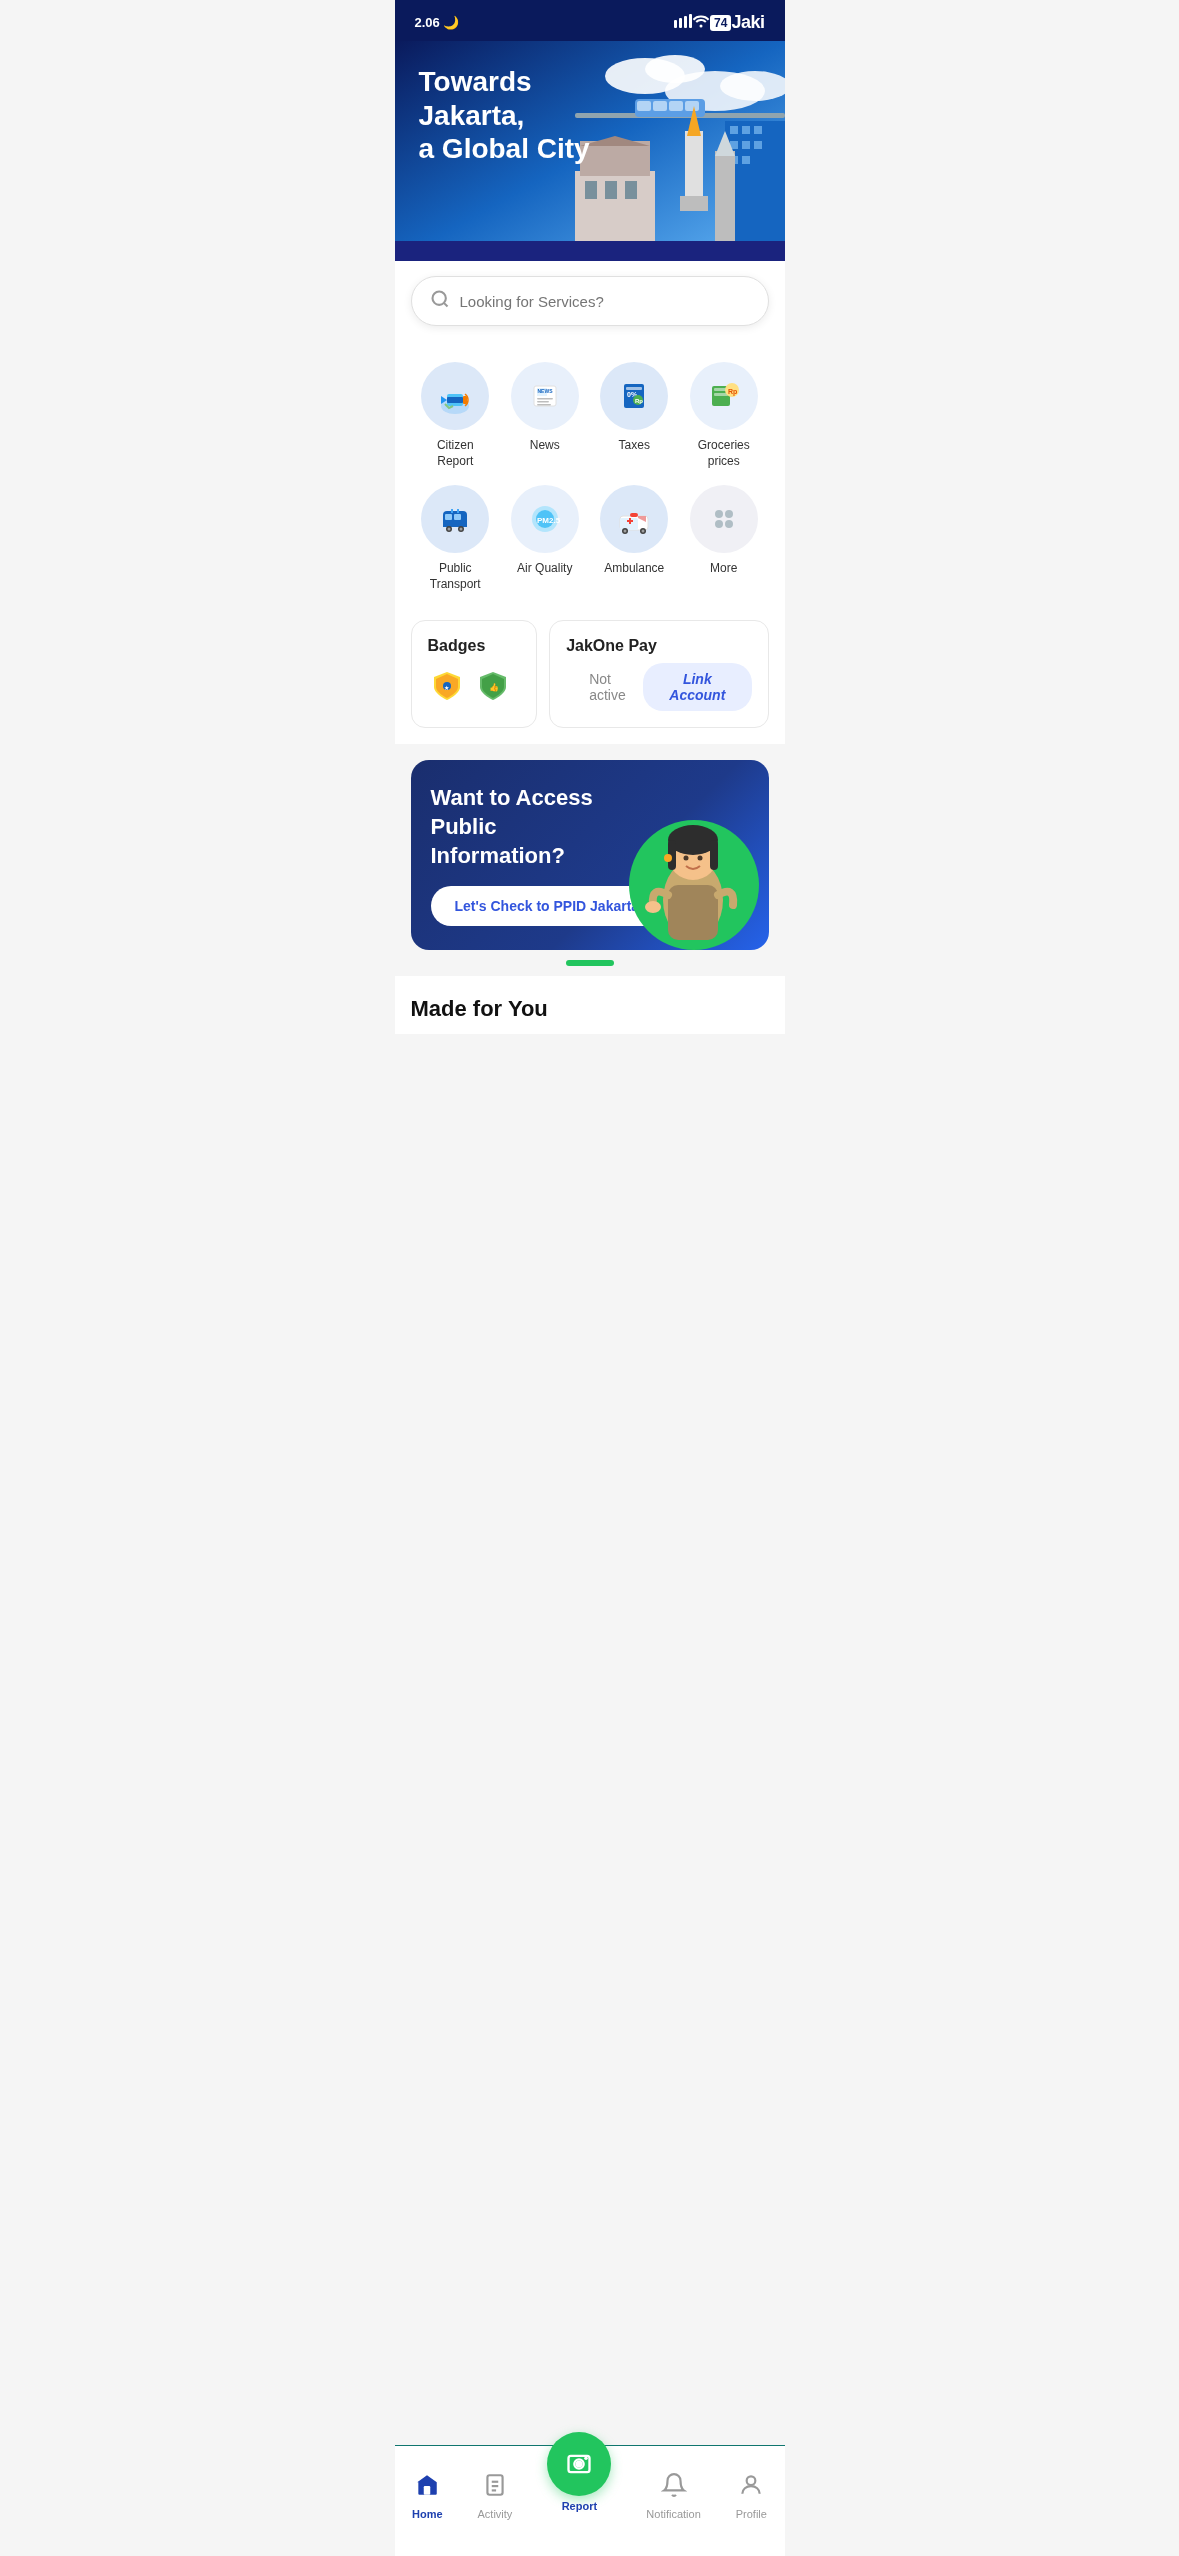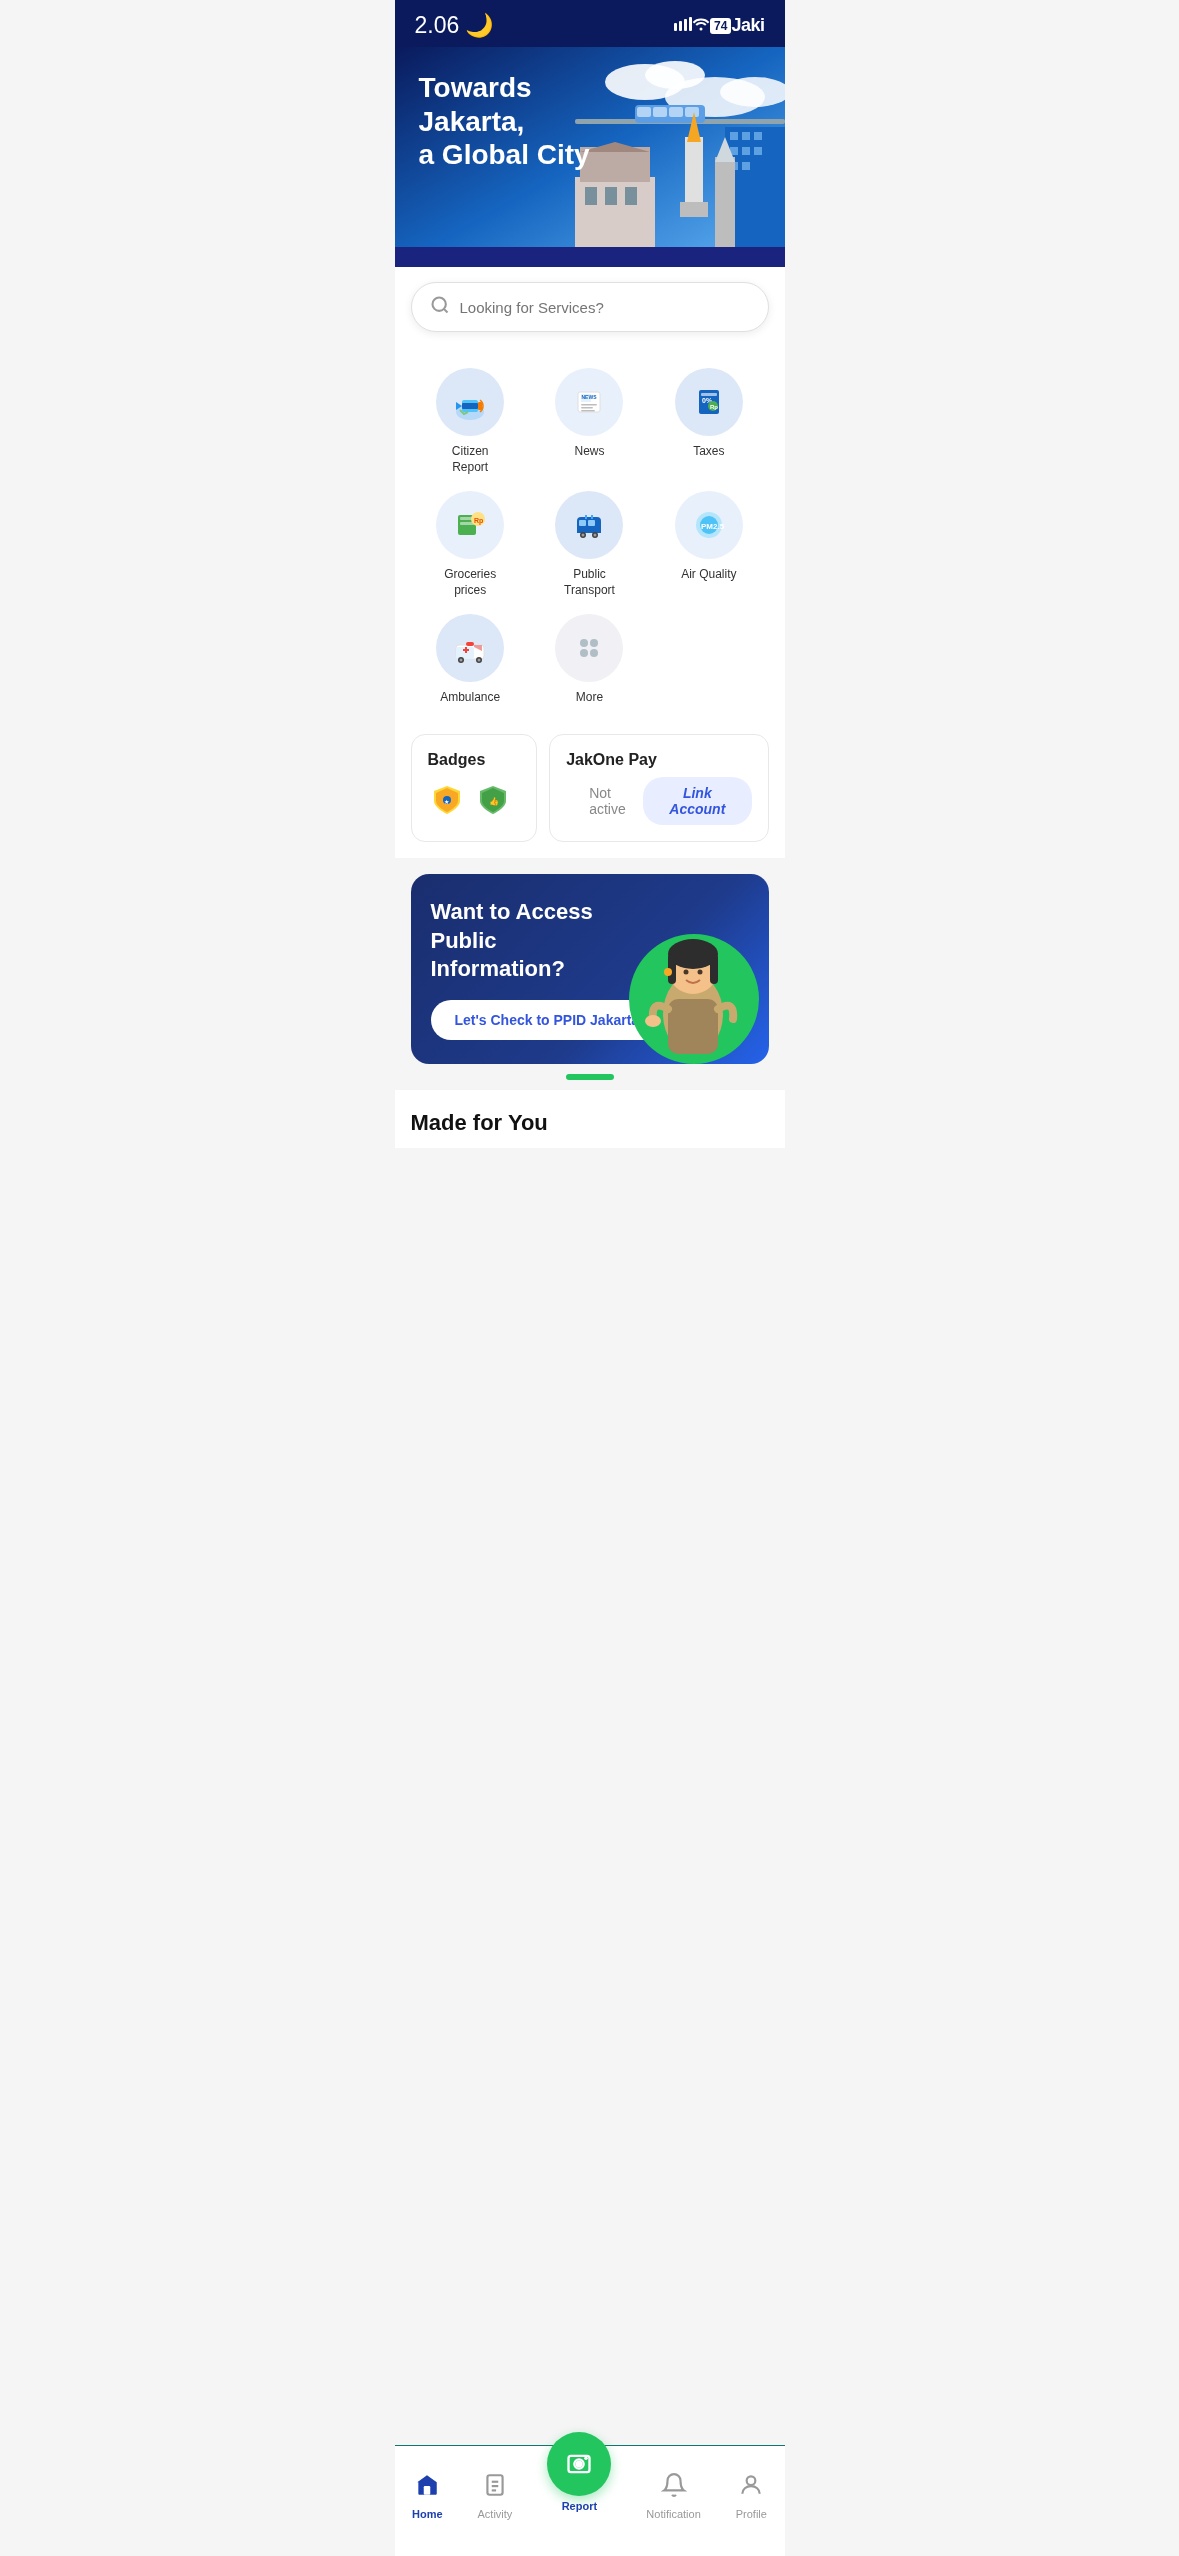--- a/index.html
+++ b/index.html
@@ -14,21 +14,21 @@
 
     
     .status-bar {
       background: #0a1a5c;
       display: flex;
       justify-content: space-between;
       align-items: center;
       padding: 12px 20px 8px;
       color: white;
     }
-    .status-time { font-size: 23px; font-weight: 400; }
+    .status-time { font-size: 13px; font-weight: 700; }
     .status-icons { display: flex; align-items: center; gap: 0; font-size: 14px; }
     .battery-box {
       background: white;
       color: #0a1a5c;
       border-radius: 3px;
       padding: 1px 4px;
       font-size: 12px;
       font-weight: 700;
     }
 
@@ -87,21 +87,21 @@
 
     
     .main-content {
       background: white;
       padding: 0 16px 16px;
     }
 
     
     .services-grid {
       display: grid;
-      grid-template-columns: repeat(3, 1fr);
+      grid-template-columns: repeat(4, 1fr);
       gap: 16px 0;
       padding: 20px 0 8px;
     }
     .service-item {
       display: flex;
       flex-direction: column;
       align-items: center;
       gap: 8px;
       cursor: pointer;
     }

